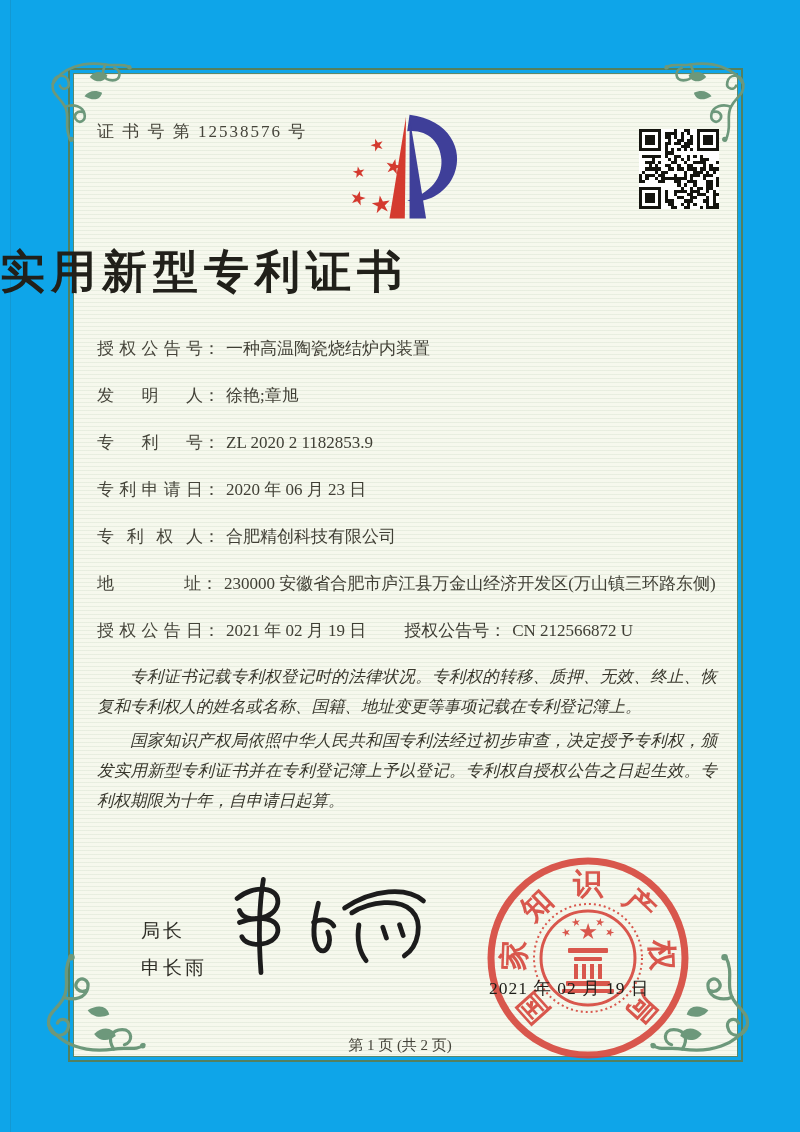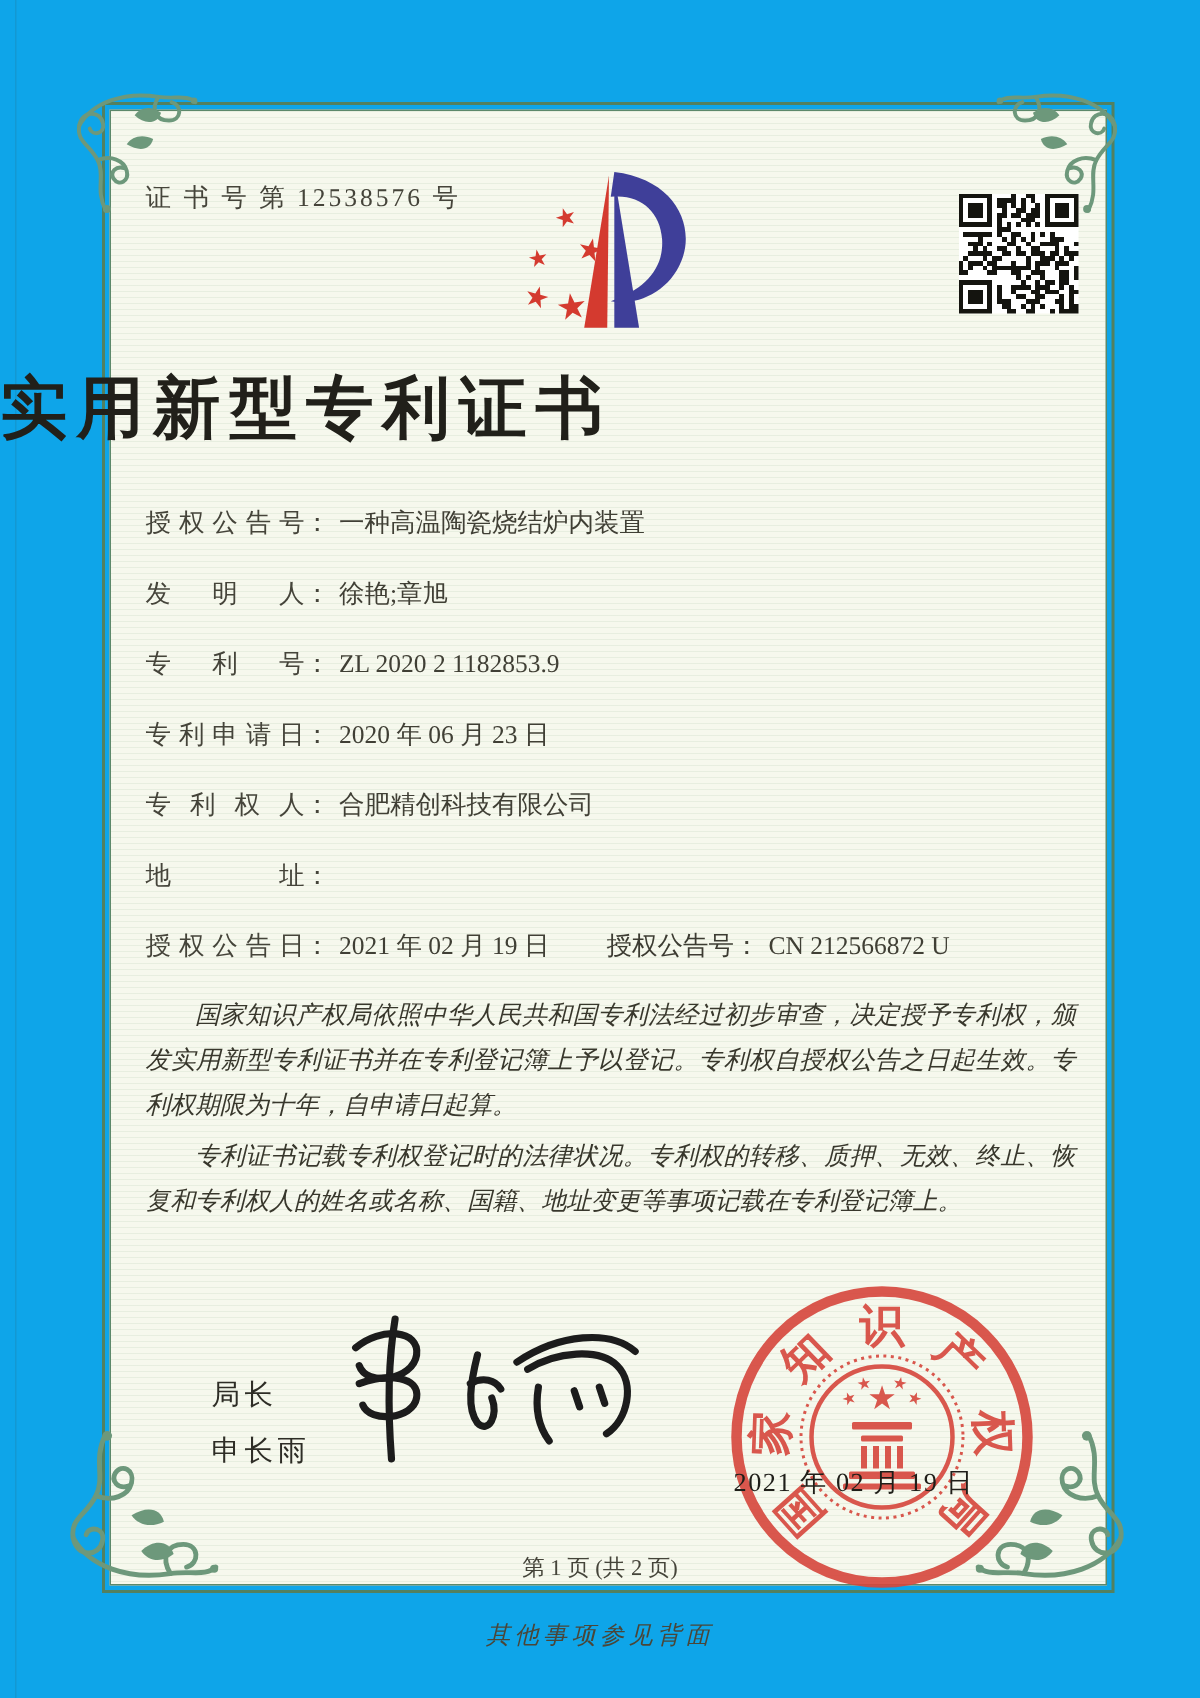--- a/index.html
+++ b/index.html
@@ -347,36 +347,37 @@
       <span class="fvalue">2020 年 06 月 23 日</span>
     </div>
     <div class="frow">
       <span class="flabel">专 利 权 人</span>
         <span class="fcolon">：</span>
       <span class="fvalue">合肥精创科技有限公司</span>
     </div>
     <div class="frow">
       <span class="flabel">地 址</span>
         <span class="fcolon">：</span>
+      <span class="fvalue addr">230000 安徽省合肥市庐江县万金山经济开发区(万山镇三环路东侧)</span>
     </div>
     <div class="frow">
       <span class="flabel">授权公告日</span>
         <span class="fcolon">：</span>
       <span class="fvalue">2021 年 02 月 19 日</span>
       <span class="grant-pair2">
         <span>授权公告号</span>
           <span class="fcolon">：</span>
         <span class="fvalue">CN 212566872 U</span>
       </span>
     </div>
   </div>
 
   <div class="paras">
+    <p>专利证书记载专利权登记时的法律状况。专利权的转移、质押、无效、终止、恢复和专利权人的姓名或名称、国籍、地址变更等事项记载在专利登记簿上。</p>
     <p>国家知识产权局依照中华人民共和国专利法经过初步审查，决定授予专利权，颁发实用新型专利证书并在专利登记簿上予以登记。专利权自授权公告之日起生效。专利权期限为十年，自申请日起算。</p>
-    <p>专利证书记载专利权登记时的法律状况。专利权的转移、质押、无效、终止、恢复和专利权人的姓名或名称、国籍、地址变更等事项记载在专利登记簿上。</p>
   </div>
 
   <div class="officer">
     <div>局长</div>
     <div>申长雨</div>
   </div>
 
   <svg class="signature" viewBox="0 0 180 90" fill="none" stroke="#1c1c1c" stroke-width="4" stroke-linecap="round">
     <path d="M38 6 C34 30 34 58 36 84"></path>
     <path d="M16 22 C30 10 52 12 50 26 C48 40 22 44 18 32"></path>
@@ -419,14 +420,13 @@
         <rect x="94" y="139" width="44" height="5" rx="1"></rect>
         <rect x="90" y="147" width="52" height="4" rx="1"></rect>
       </g>
     </g>
   </svg>
 
   <div class="seal-date">2021 年 02 月 19 日</div>
 
   <div class="page-info">第 1 页 (共 2 页)</div>
 
-  <div class="footer-note">其他事项参见背面</div>
 </div>
 
 </body></html>

